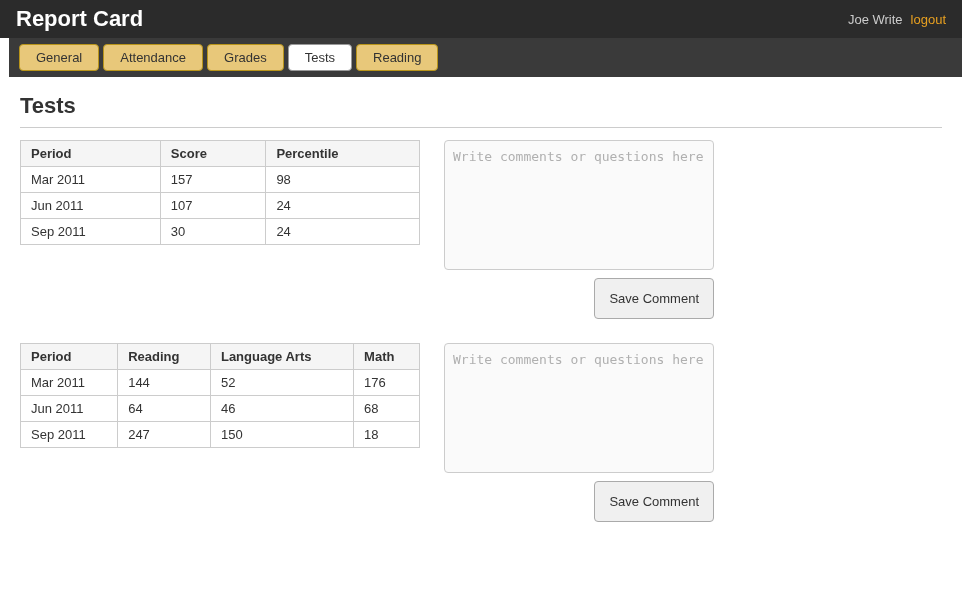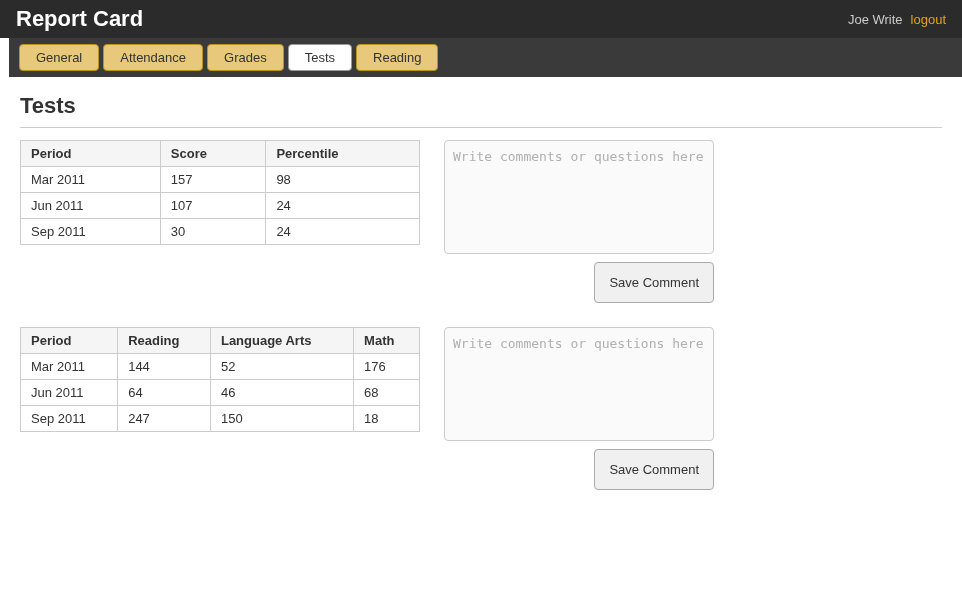--- a/index.html
+++ b/index.html
@@ -101,21 +101,21 @@
     }
 
     
     .comment-area {
       display: flex;
       flex-direction: column;
       align-items: flex-end;
     }
     .comment-area textarea {
       width: 270px;
-      height: 114px;
+      height: 130px;
       border: 1px solid #ccc;
       border-radius: 4px;
       padding: 8px;
       font-size: 13px;
       color: #999;
       resize: none;
       background: #fafafa;
     }
     .comment-area textarea::placeholder {
       color: #b0b0b0;

